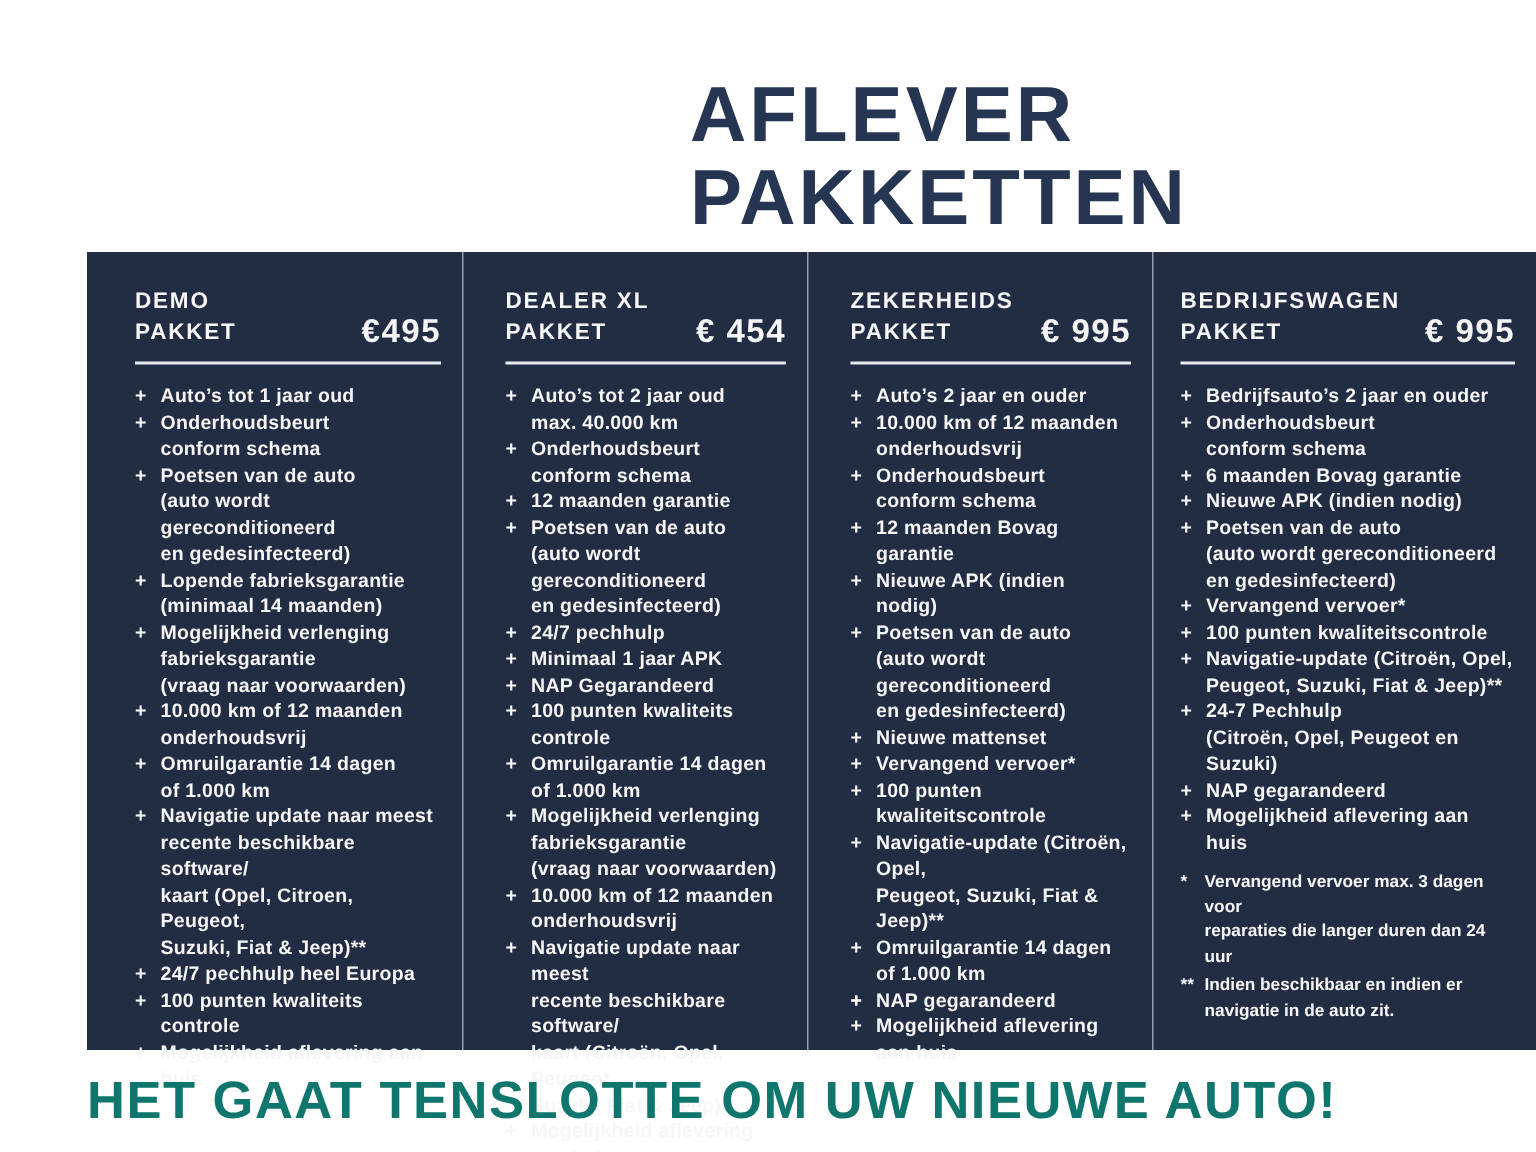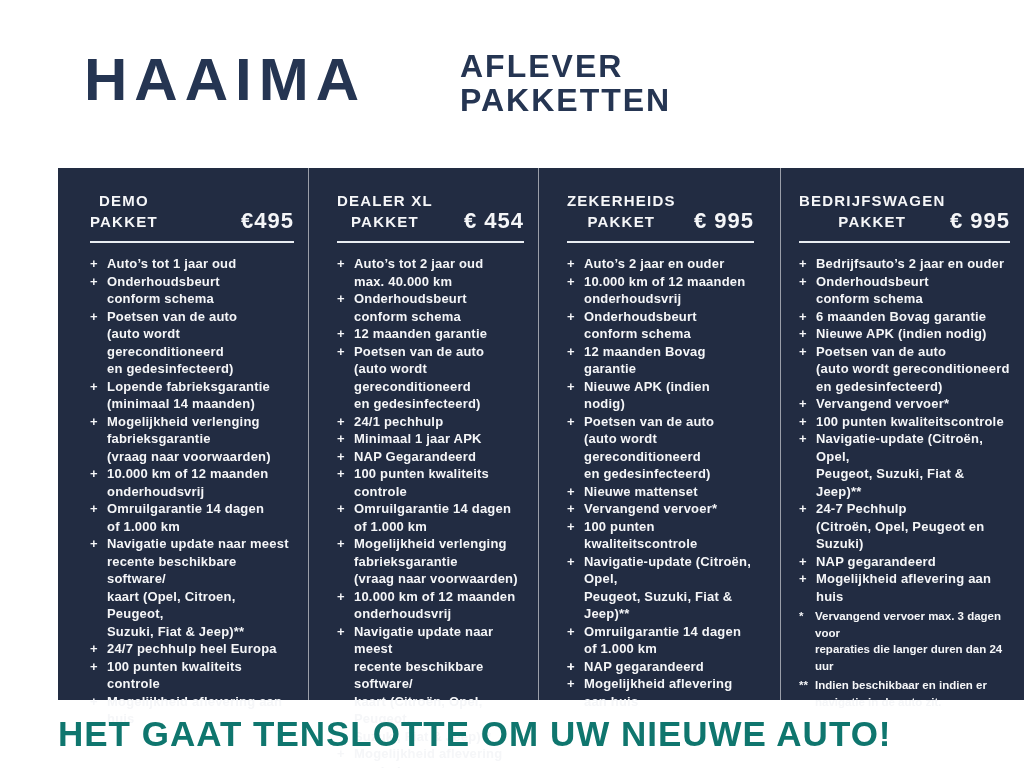--- a/index.html
+++ b/index.html
@@ -15,40 +15,40 @@
   .brand-name {
     font-size:60px; font-weight:bold; line-height:1;
     letter-spacing:7px; white-space:nowrap;
   }
   .brand-tagline {
     font-size:24px; font-weight:normal; letter-spacing:4px;
     margin-top:6px; white-space:nowrap;
   }
   .page-title {
     position:absolute; left:460px; top:50px;
-    color:#253552; font-size:32px; font-weight:bold;
+    color:#253552; font-size:52px; font-weight:bold;
     line-height:1.05; letter-spacing:2px; white-space:pre-line;
   }
   
   .panel {
     position:absolute; left:58px; top:168px;
     width:966px; height:532px;
     background:#222c42;
     display:flex; box-sizing:border-box;
   }
   .col {
     box-sizing:border-box;
     padding:22px 14px 18px 18px;
     display:flex; flex-direction:column;
     color:#f5f6f8;
   }
   .col-1 { width:250px; padding-left:32px; }
   .col-2, .col-3 { width:230px; border-left:1px solid rgba(255,255,255,.55);padding-left:28px; }
-  .col-4 { flex:1; border-left:1px solid rgba(255,255,255,.55);margin-left:12px; }
-  .col-head { display:flex; justify-content:space-between; align-items:flex-end;text-align:center; }
+  .col-4 { flex:1; border-left:1px solid rgba(255,255,255,.55); }
+  .col-head { display:flex; justify-content:space-between; align-items:flex-end; }
   .pkg-name {
     font-size:15px; font-weight:bold; letter-spacing:1.2px;
     line-height:1.4; white-space:pre-line;
   }
   .pkg-price { font-size:22px; font-weight:bold; line-height:1; letter-spacing:1px; }
   .rule { border-bottom:2px solid #e9edf2; margin:9px 0 12px 0; }
   .features { list-style:none; margin:0; padding:0; font-size:13px; font-weight:bold; letter-spacing:.2px; }
   .feature { position:relative; padding-left:17px; line-height:17.5px; }
   .plus { position:absolute; left:0; top:0; }
   .ftext { white-space:pre-line; }
@@ -61,21 +61,20 @@
   .footer-tagline {
     position:absolute; left:58px; top:714px;
     color:#0f766e; font-size:35px; font-weight:bold;
     letter-spacing:1px; white-space:nowrap;
   }
 </style>
 </head>
 <body>
 
 <div class="brand">
-  <div class="brand-name">HAAIMA</div>
 </div>
 <div class="page-title">AFLEVER
 PAKKETTEN</div>
 
 <div class="panel">
 
   <div class="col col-1">
     <div class="col-head">
       <div class="pkg-name">DEMO
 PAKKET</div>
@@ -180,21 +179,21 @@
 
         <li class="feature">
           <span class="plus">+</span>
           <span class="ftext">Poetsen van de auto
 (auto wordt gereconditioneerd
 en gedesinfecteerd)</span>
         </li>
 
         <li class="feature">
           <span class="plus">+</span>
-          <span class="ftext">24/1 pechhulp</span>
+          <span class="ftext">24/7 pechhulp</span>
         </li>
 
         <li class="feature">
           <span class="plus">+</span>
           <span class="ftext">Minimaal 1 jaar APK</span>
         </li>
 
         <li class="feature">
           <span class="plus">+</span>
           <span class="ftext">NAP Gegarandeerd</span>

